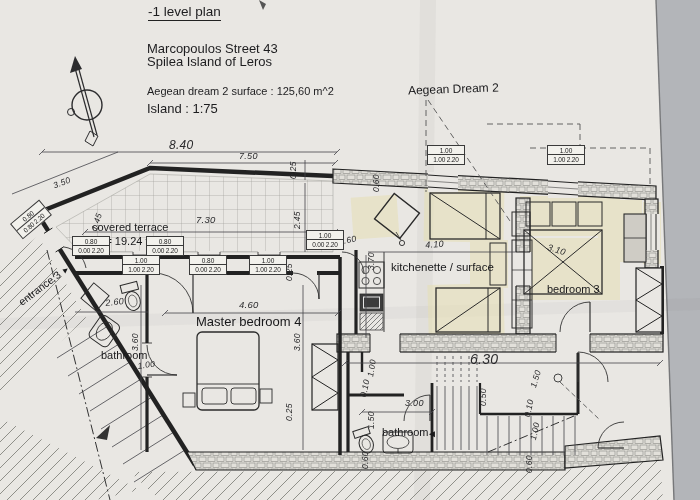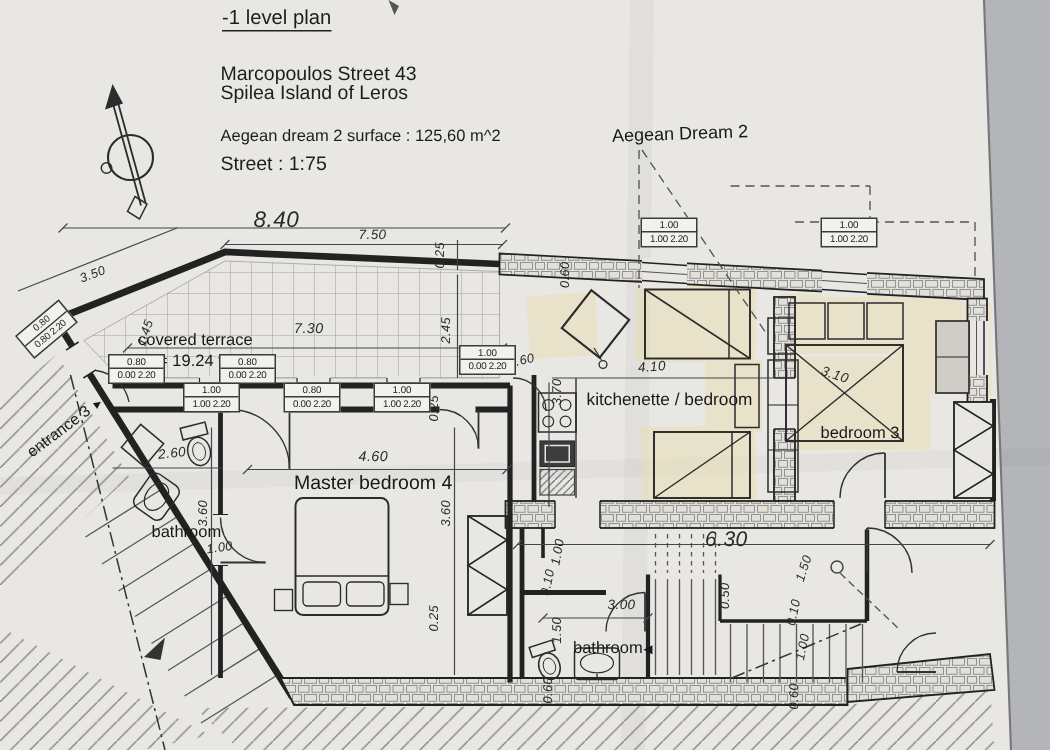--- a/index.html
+++ b/index.html
@@ -309,37 +309,37 @@
     <polygon points="90,131 98,136 93,146 85,141" stroke-width="1"></polygon>
   </g>
 
   <polygon points="259,0 263,10 266,4" fill="#555"></polygon>
 </svg>
 
 <div class="t" style="left:148px;top:4px;font-size:13.5px;border-bottom:1.2px solid #222;padding-bottom:1px">-1 level plan</div>
 <div class="t" style="left:147px;top:41px;font-size:13px">Marcopoulos Street 43</div>
 <div class="t" style="left:147px;top:54px;font-size:13px">Spilea Island of  Leros</div>
 <div class="t" style="left:147px;top:85px;font-size:11px">Aegean dream 2 surface : 125,60 m^2</div>
-<div class="t" style="left:147px;top:101px;font-size:13px">Street : 1:75</div>
+<div class="t" style="left:147px;top:101px;font-size:13px">Island : 1:75</div>
 
 <div class="rl" style="left:408px;top:82px;font-size:12px;transform:rotate(-2deg)">Aegean Dream 2</div>
 <div class="rl" style="left:92px;top:221px">covered terrace</div>
 <div class="rl" style="left:95px;top:235px">E = 19.24 τμ</div>
 <div class="rl" style="left:16px;top:298px;transform:rotate(-37deg);transform-origin:0 0">
   <span style="font-size:10.5px">entrance 3</span>
   <span style="font-size:8px">►</span>
 </div>
-<div class="rl" style="left:391px;top:261px;font-size:11.5px">kitchenette / bedroom</div>
+<div class="rl" style="left:391px;top:261px;font-size:11.5px">kitchenette / surface</div>
 <div class="rl" style="left:547px;top:283px">bedroom 3</div>
 <div class="rl" style="left:196px;top:314px;font-size:13px">Master bedroom 4</div>
 <div class="rl" style="left:101px;top:349px">bathroom</div>
 <div class="rl" style="left:382px;top:426px">bathroom</div>
 <div class="rl" style="left:427px;top:428px;font-size:10px">◄</div>
 
-<span class="dim" style="left:169px;top:139px;font-size:15px">8.40</span>
+<span class="dim" style="left:169px;top:139px;font-size:12px">8.40</span>
 <span class="dim" style="left:239px;top:152px;font-size:9px">7.50</span>
 <span class="dim" style="left:52px;top:182px;transform:rotate(-21deg)">3.50</span>
 <span class="dim" style="left:289px;top:179px;transform:rotate(-90deg)">0.25</span>
 <span class="dim" style="left:196px;top:215px;font-size:9.5px">7.30</span>
 <span class="dim" style="left:293px;top:229px;transform:rotate(-90deg)">2.45</span>
 <span class="dim" style="left:338px;top:238px;transform:rotate(-12deg)">0.60</span>
 <span class="dim" style="left:372px;top:192px;transform:rotate(-90deg)">0.60</span>
 <span class="dim" style="left:367px;top:270px;transform:rotate(-90deg)">3.70</span>
 <span class="dim" style="left:425px;top:241px;font-size:9px;transform:rotate(-4deg)">4.10</span>
 <span class="dim" style="left:549px;top:243px;font-size:9px;transform:rotate(18deg)">3.10</span>

